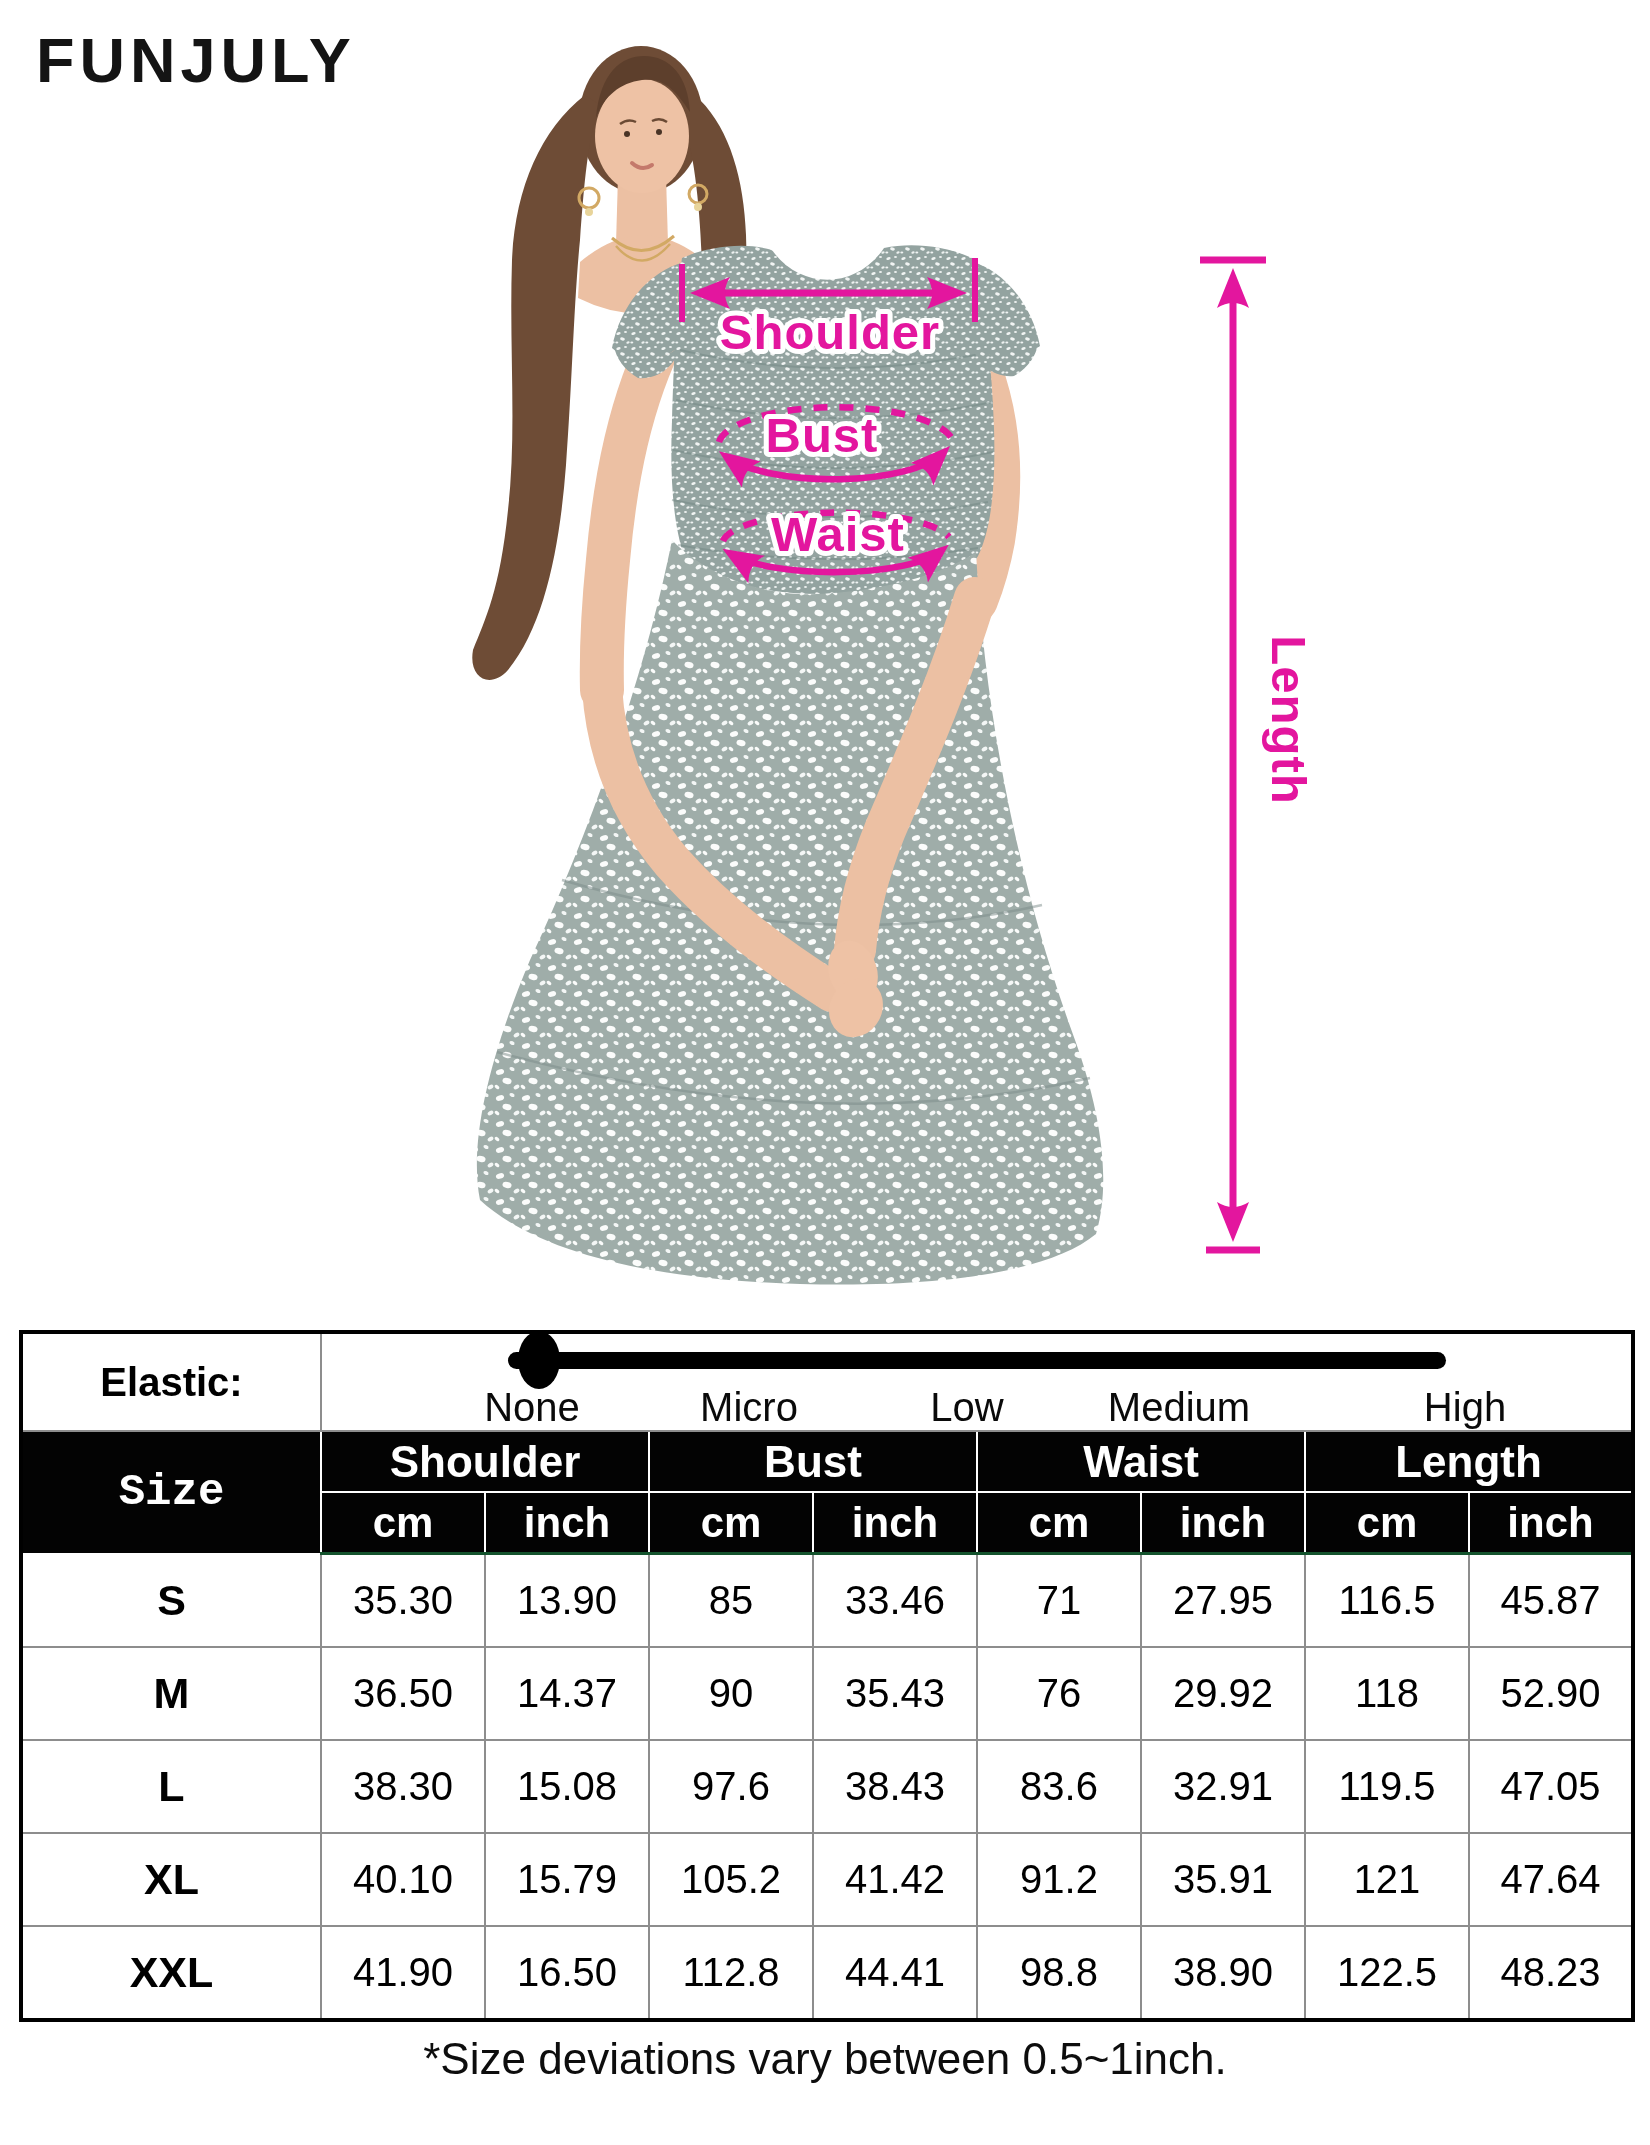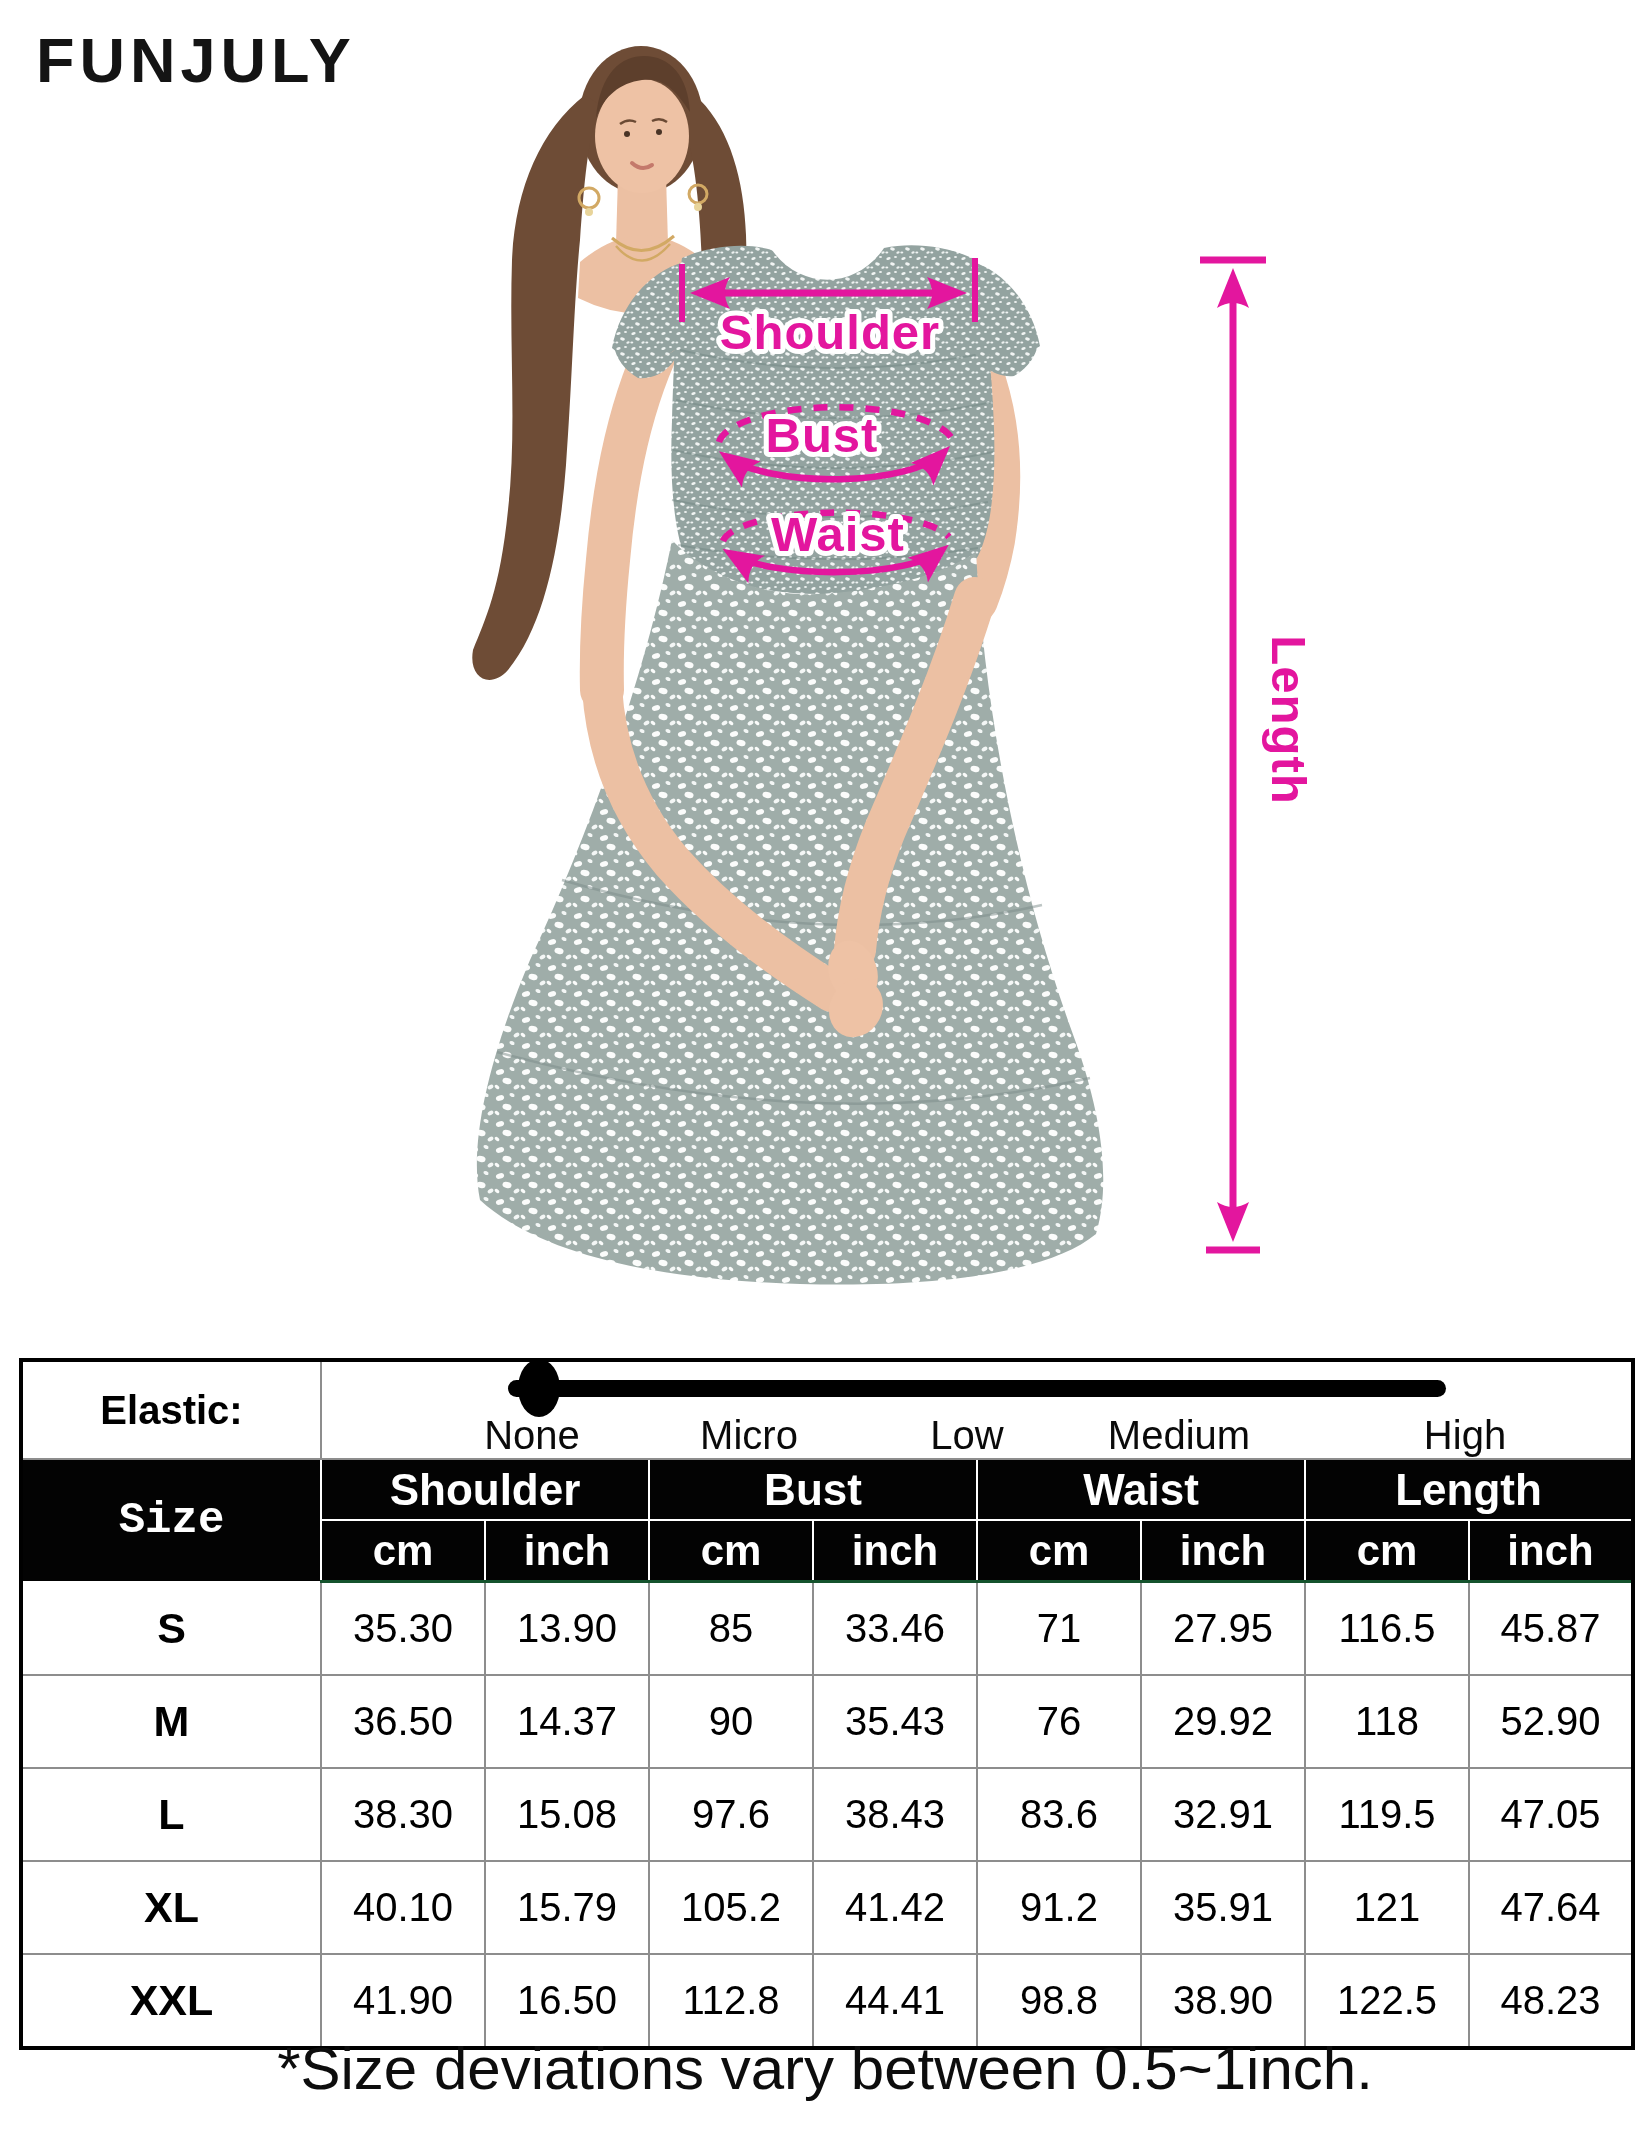--- a/index.html
+++ b/index.html
@@ -12,40 +12,40 @@
 
   
   .figure-svg{position:absolute;top:0;left:0;width:1650px;height:1332px;}
   .figure-svg text.meas{font-family:"Liberation Sans",sans-serif;font-weight:bold;
         font-size:49px;fill:#e3169e;stroke:#ffffff;stroke-width:10px;
         paint-order:stroke;stroke-linejoin:round;letter-spacing:1px;}
 
   
   .table-wrap{position:absolute;top:1330px;left:19px;}
   table.size-chart{border-collapse:collapse;table-layout:fixed;width:1612px;
-        border:4px solid #000;background:#fff;margin-top:28px;}
+        border:4px solid #000;background:#fff;}
   table.size-chart td{border:2px solid #8d8d8d;text-align:center;vertical-align:middle;
         font-size:40px;padding:0;}
   td.elastic-label{font-weight:bold;font-size:43px;height:96px;}
   td.elastic-cell{position:relative;height:96px;border-left:2px solid #8d8d8d;}
   .elastic-bar{position:absolute;left:186px;top:18px;width:938px;height:17px;
         background:#000;border-radius:9px;}
   .elastic-knob{position:absolute;left:196px;top:-3px;width:42px;height:58px;
         background:#000;border-radius:50%;}
   .elastic-labels span{position:absolute;bottom:0;transform:translateX(-50%);
         font-weight:normal;font-size:40px;color:#0a0a0a;white-space:nowrap;}
   tr.hdr td{background:#030303;color:#fff;font-weight:bold;border:2px solid #ffffff;}
   tr.hdr1 td{font-size:44px;height:59px;}
   tr.hdr2 td{font-size:42px;height:59px;border-bottom:3px solid #14532d;}
   td.corner{font-size:46px;font-family:Liberation Mono, monospace;}
   tr.data td{height:91px;font-size:40px;color:#000;background:#fff;}
   tr.data td.size-cell{font-weight:bold;font-size:43px;}
 
   .footnote{position:absolute;top:2034px;left:0;width:1650px;text-align:center;
-        font-size:60px;color:#0d0d0d;}
+        font-size:44px;color:#0d0d0d;}
 </style>
 </head>
 <body>
 
 <div class="logo">FUNJULY</div>
 
 <svg class="figure-svg" viewBox="0 0 1650 1332">
   <defs>
     <pattern id="speck" width="26" height="26" patternUnits="userSpaceOnUse">
       <rect width="26" height="26" fill="#9fada9"></rect>

